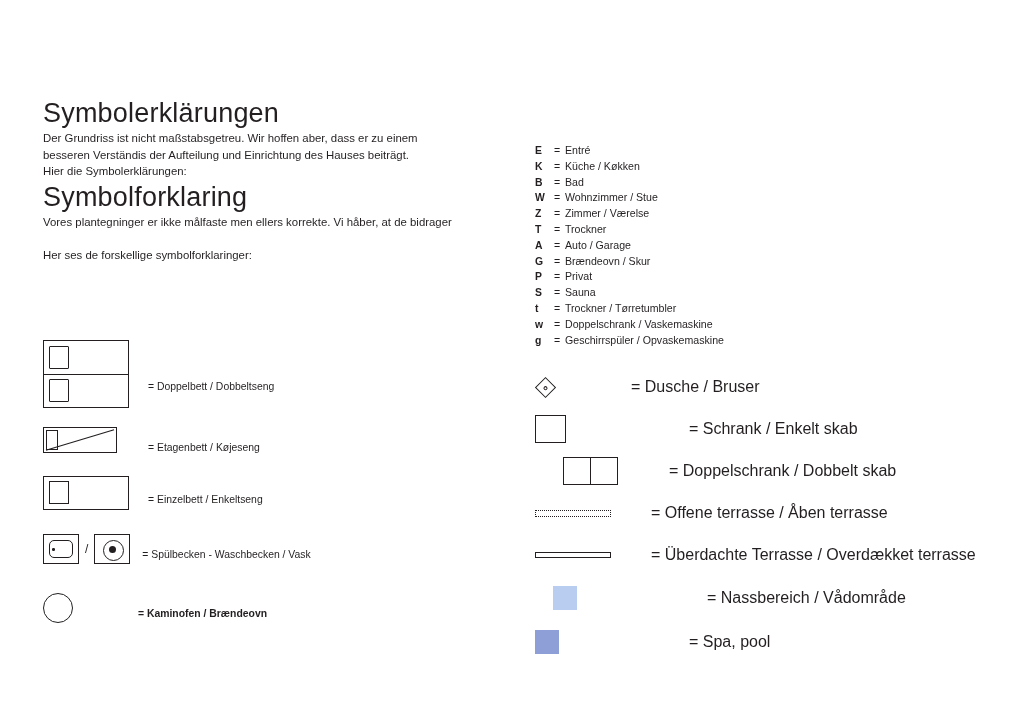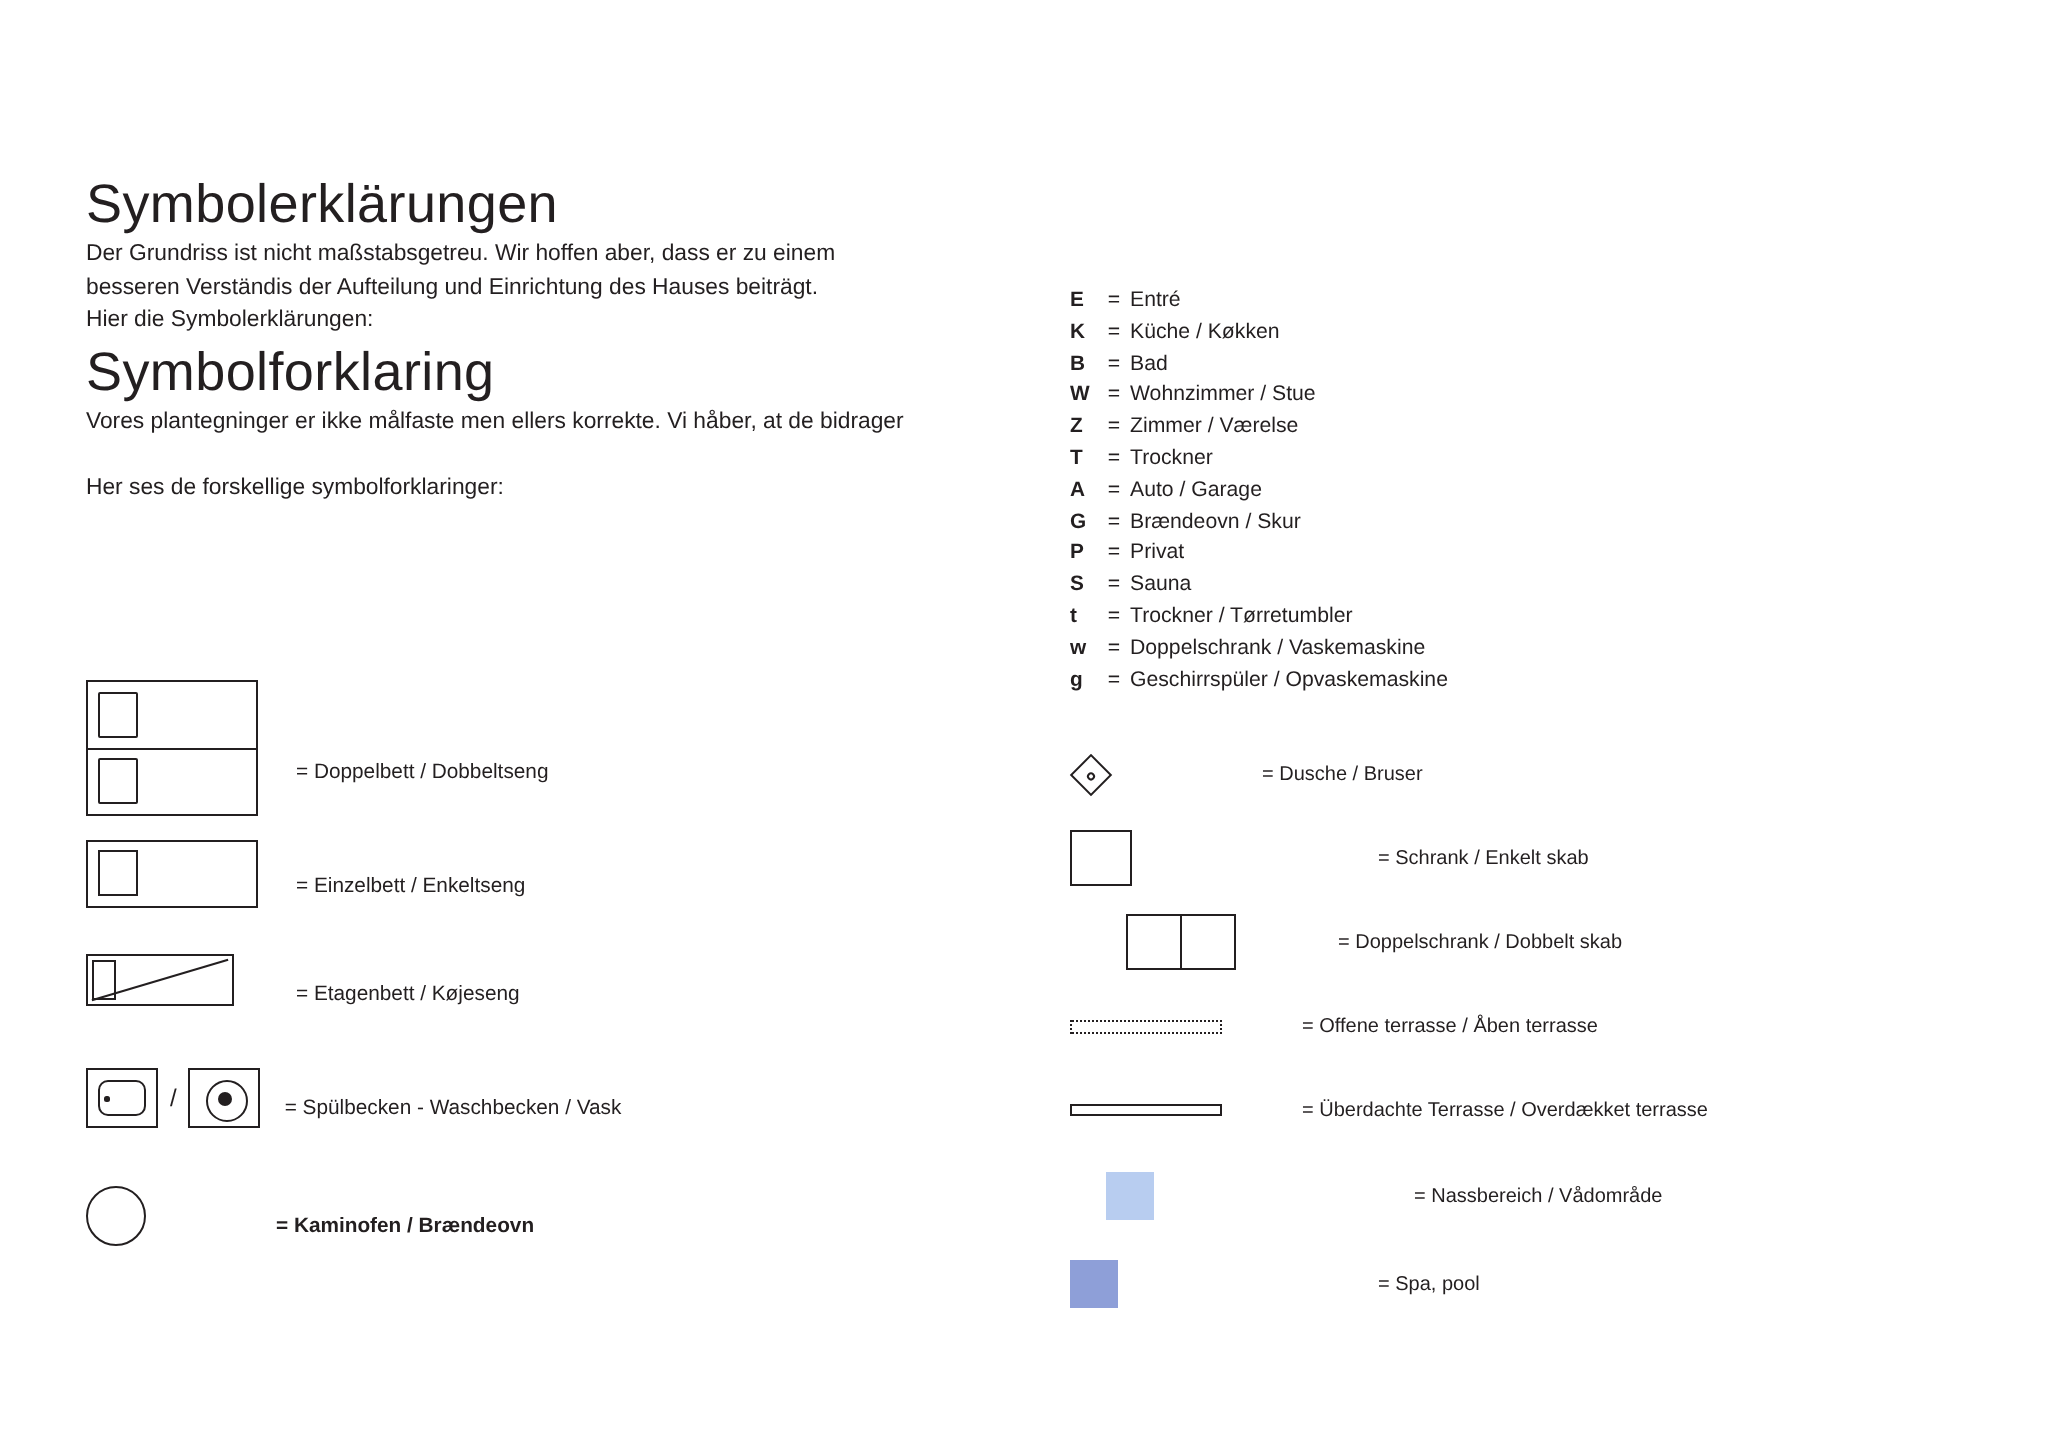--- a/index.html
+++ b/index.html
@@ -17,21 +17,21 @@
   }
   .page {
     position: absolute;
     inset: 0;
   }
 
   
   .col-left {
     position: absolute;
     left: 43px;
-    top: 85px;
+    top: 96px;
     width: 470px;
   }
   .col-right {
     position: absolute;
     left: 535px;
     top: 143px;
     width: 440px;
   }
 
   h1.title {
@@ -247,21 +247,21 @@
     align-items: center;
     height: 42px;
   }
   .r-art {
     width: 96px;
     display: flex;
     align-items: center;
     justify-content: flex-start;
   }
   .r-label {
-    font-size: 10px;
+    font-size: 16px;
     white-space: nowrap;
   }
   
   .shower {
     width: 15px;
     height: 15px;
     border: 1.2px solid #231f20;
     transform: rotate(45deg);
     box-sizing: border-box;
     margin-left: 3px;
@@ -417,39 +417,39 @@
       <div class="sym-art">
         <div class="dbl-bed">
           <div class="pillow p1"></div>
           <div class="pillow p2"></div>
           <div class="mid"></div>
         </div>
       </div>
       <div class="sym-label" style="margin-left:19px; margin-top:24px;">= Doppelbett / Dobbeltseng</div>
     </div>
 
-    <div class="sym-row" style="height:50px;">
-      <div class="sym-art">
-        <div class="sgl-bed">
-          <div class="pillow"></div>
-        </div>
-      </div>
-      <div class="sym-label" style="margin-left:19px; margin-top:12px;">= Einzelbett / Enkeltseng</div>
-    </div>
-
     <div class="sym-row" style="height:56px;">
       <div class="sym-art">
         <div class="bunk">
           <div class="pillow"></div>
           <svg class="diag" viewBox="0 0 74 26" preserveAspectRatio="none">
             <line x1="2" y1="24" x2="72" y2="2" stroke="#231f20" stroke-width="1.1" vector-effect="non-scaling-stroke"></line>
           </svg>
         </div>
       </div>
       <div class="sym-label" style="margin-left:31px; margin-top:14px;">= Etagenbett / Køjeseng</div>
+    </div>
+
+    <div class="sym-row" style="height:50px;">
+      <div class="sym-art">
+        <div class="sgl-bed">
+          <div class="pillow"></div>
+        </div>
+      </div>
+      <div class="sym-label" style="margin-left:19px; margin-top:12px;">= Einzelbett / Enkeltseng</div>
     </div>
 
     <div class="sym-row" style="height:62px;">
       <div class="sym-art sink-group">
         <div class="sink-box">
           <div class="inner-rr"></div>
           <div class="dot"></div>
         </div>
         <span class="slash">/</span>
         <div class="basin-box">

